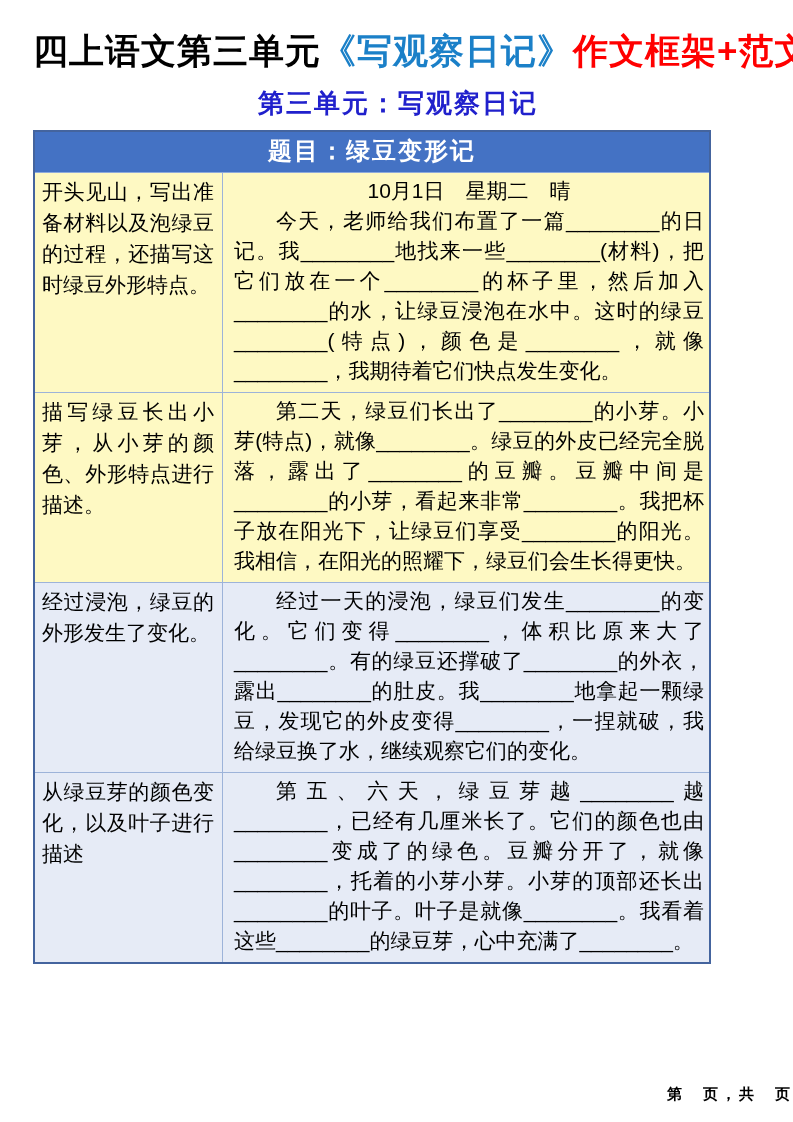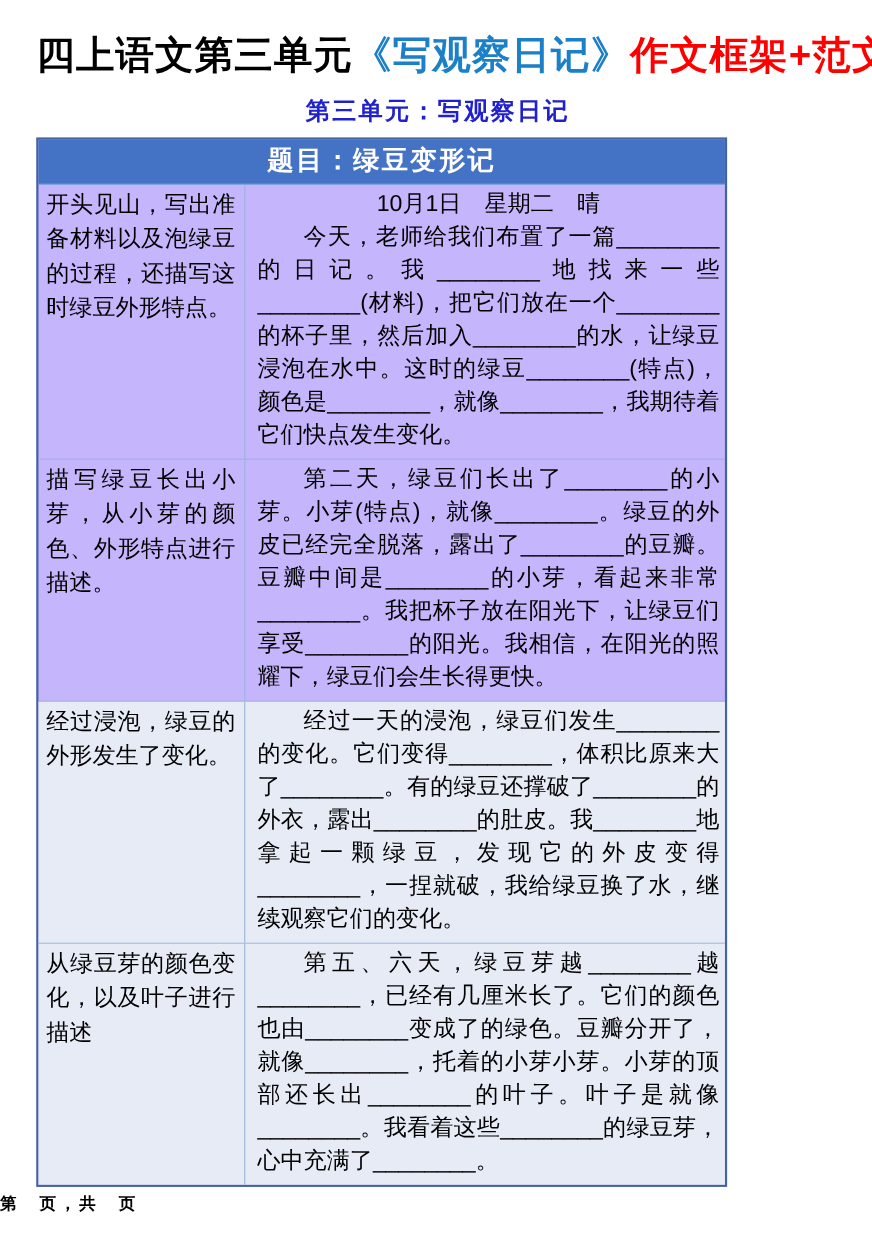--- a/index.html
+++ b/index.html
@@ -21,33 +21,33 @@
     letter-spacing:1px;
     line-height:1.2;
     white-space:nowrap;
   }
   .main-title .t-black { color:#000000; }
   .main-title .t-blue  { color:#1b80c8; }
   .main-title .t-red   { color:#ff0000; }
 
   .sub-title {
     text-align:center;
-    font-size:22px;
+    font-size:26px;
     font-weight:bold;
     color:#2020cc;
     margin-top:14px;
     margin-bottom:9px;
     letter-spacing:2px;
   }
 
   
   .doc-table {
-    width:628px;
+    width:678px;
     border:2px solid #44649e;
-    background:#c4b5fd;
+    background:#fef9c3;
   }
   .t-header {
     background:#4472c4;
     color:#ffffff;
     font-size:24px;
     font-weight:bold;
     text-align:center;
     padding:3px 0 5px 0;
     letter-spacing:2px;
     border-bottom:1px solid #8eaadb;
@@ -72,24 +72,25 @@
     line-height:30px;
   }
   .date-line { text-align:center; }
   .body-text { text-indent:2em; text-align:justify; text-align-last:left; }
 
   
   .page-footer {
     position:absolute;
     left:0; right:0;
     bottom:18px;
-    text-align:left;
+    text-align:right;
     font-size:15px;
     font-weight:bold;
     letter-spacing:3px;
+    padding-left:48px;
   }
 </style>
 </head>
 <body>
 
 <div class="page">
 
   <div class="main-title">
     <span class="t-black">四上语文第三单元</span><span class="t-blue">《写观察日记》</span><span class="t-red">作文框架+范文</span>
   </div>

